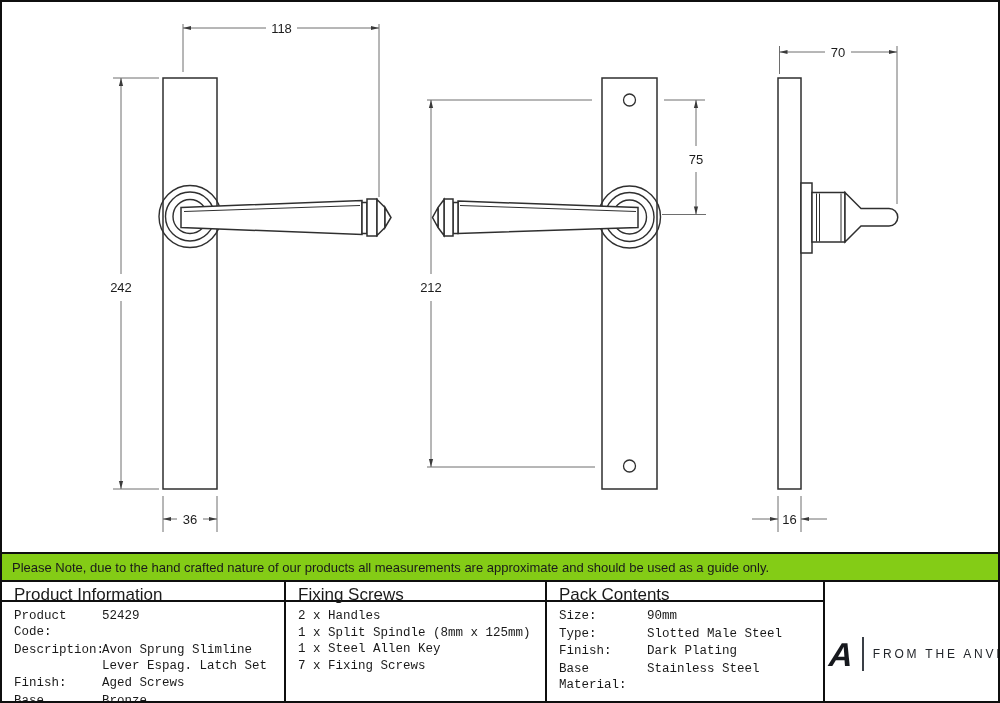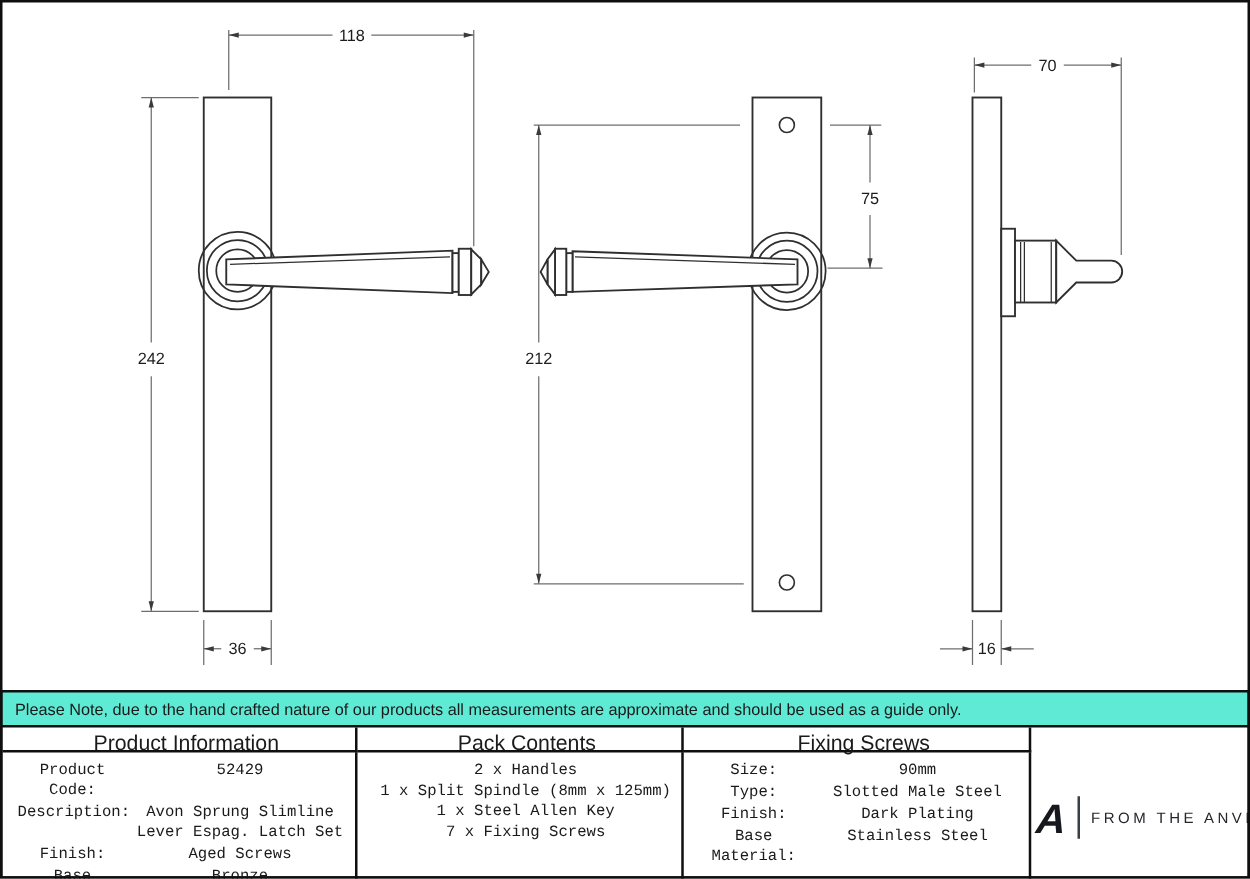--- a/index.html
+++ b/index.html
@@ -1,27 +1,27 @@
 <!DOCTYPE html>
 <html><head>
 <meta charset="utf-8">
 <style>
   html,body{margin:0;padding:0;background:#e8e8e8;}
   *{box-sizing:border-box;}
   .sheet{
     position:relative;width:1000px;height:703px;background:#ffffff;
-    font-family:"Liberation Sans", sans-serif;color:#1a1a1a;overflow:hidden;text-align:center;
+    font-family:"Liberation Sans", sans-serif;color:#1a1a1a;overflow:hidden;
   }
   .frame{position:absolute;inset:0;border:2px solid #0f0f0f;pointer-events:none;z-index:5;}
   .drawing-svg{position:absolute;top:0;left:0;}
   .dim-label{font-size:13px;fill:#1c1c1c;}
   
   .notebar{
     position:absolute;top:552px;left:0;right:0;height:30px;
-    border:2px solid #0f0f0f;background:#5eead4;display:flex;align-items:center;
+    border:2px solid #0f0f0f;background:#84cc16;display:flex;align-items:center;
     padding-left:10px;font-size:13px;z-index:2;
   }
   
   .spec{
     position:absolute;top:580px;left:0;right:0;height:123px;background:#fff;
     border:2px solid #0f0f0f;display:grid;
     grid-template-columns:284px 261px 278px 1fr;
     grid-template-rows:20px 1fr;z-index:3;
   }
   .th{
@@ -166,22 +166,22 @@
     <text class="dim-label" x="838" y="56.5" text-anchor="middle">70</text>
     <text class="dim-label" x="789.5" y="523.5" text-anchor="middle">16</text>
   </svg>
 
   <div class="notebar">
     <span>Please Note, due to the hand crafted nature of our products all measurements are approximate and should be used as a guide only.</span>
   </div>
 
   <div class="spec">
     <div class="th">Product Information</div>
+    <div class="th">Fixing Screws</div>
     <div class="th">Pack Contents</div>
-    <div class="th">Fixing Screws</div>
 
     <div class="logo-cell">
       <span class="logo-mark">A</span>
       <span class="logo-divider"></span>
       <span class="logo-text">FROM THE ANVIL</span>
     </div>
 
     <div class="td">
       <div class="kv">
         <span class="k">Product Code:</span>

